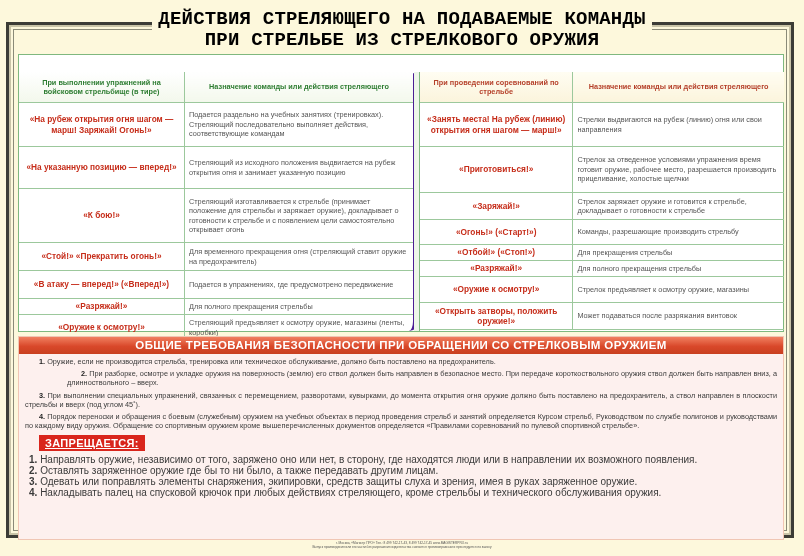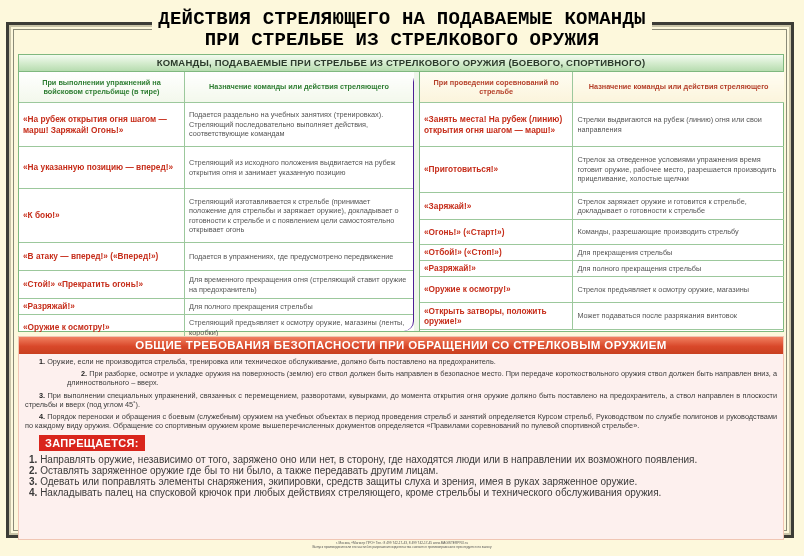--- a/index.html
+++ b/index.html
@@ -7,51 +7,50 @@
          font-family:"Liberation Sans", sans-serif; }
   .frame { position:absolute; left:6px; top:22px; width:788px; height:516px;
            border:3px solid #3c3c36; box-shadow: inset 0 0 0 2px #c9c4a8, inset 0 0 0 4px #fdf8dc, inset 0 0 0 5px #8a8a78; box-sizing:border-box; }
   .title { position:absolute; left:0; width:804px; top:9px; text-align:center; font-weight:bold;
            font-family:Liberation Mono, monospace; color:#000000; font-size:19px; line-height:21px; letter-spacing:0.2px; }
   .title span { background:#fdf8dc; padding:0 6px; }
   .tbl-wrap { position:absolute; left:18px; top:54px; width:766px; height:278px; border:1px solid #7fb87f; background:#fff; box-sizing:border-box; }
   .tbl-head { height:16px; background:linear-gradient(#f3fbf0, #cfe9c8 60%, #b7dcb0); text-align:center; font-size:9.5px; line-height:16px;
               font-weight:bold; color:#2b3a2b; border-bottom:1px solid #7fb87f; letter-spacing:0.2px; }
   .half { position:absolute; top:17px; bottom:0; }
-  .half.left { left:0; width:394px; border-right:1px solid #4c1d95;border-radius:10px; }
+  .half.left { left:0; width:394px; border-right:6px solid #4c1d95;border-radius:10px; }
   .half.right { left:400px; width:364px; border-left:1px solid #7fb87f; }
   .gap { position:absolute; left:395px; width:5px; top:17px; bottom:0; background:#eef6ea; }
   table { border-collapse:collapse; width:100%; }
   td, th { border-bottom:1px solid #9cc89c; font-size:7.3px; line-height:9.4px; vertical-align:middle; padding:1px 4px; }
   th { color:#2e7d32; font-weight:bold; text-align:center; background:linear-gradient(#ffffff,#f3f8ec); height:28px; }
   .right th { background:linear-gradient(#fffdf2,#fbf4dc); color:#b5402a; }
-  td.cmd { color:#c62d1a; font-weight:bold; text-align:left; font-size:8.3px; line-height:10.2px; border-right:1px solid #9cc89c; }
+  td.cmd { color:#c62d1a; font-weight:bold; text-align:center; font-size:8.3px; line-height:10.2px; border-right:1px solid #9cc89c; }
   td.desc { color:#555; }
   th.c1 { border-right:1px solid #9cc89c; }
   .safety { position:absolute; left:18px; top:336px; width:766px; height:204px; background:#fdf0ee; border:1px solid #f0c6b4; box-sizing:border-box; }
   .safety-head { height:17px; background:linear-gradient(#f08060,#d9482a 55%,#c8401f); color:#fff; font-weight:bold; text-align:center;
                  font-size:11.5px; line-height:17px; letter-spacing:0.4px; }
   .para { font-size:7.3px; line-height:9.2px; color:#3a3a3a; padding:0 6px; margin-top:3px; text-align:justify; }
   .para b { color:#222; }
-  .ban { display:inline-block; background:#d9251c; color:#fff; font-weight:bold; font-size:11px; line-height:14px; padding:1px 6px; margin:5px 0 2px 20px; letter-spacing:0.3px; }
+  .ban { display:inline-block; background:#d9251c; color:#fff; font-weight:bold; font-size:11px; line-height:14px; padding:1px 6px; margin:5px 0 2px 20px; letter-spacing:0.3px;text-decoration:underline; }
   .ban-item { font-size:10px; line-height:9px; color:#3a3a3a; padding:0 10px; margin-top:2px; }
   .footer { position:absolute; left:0; width:804px; top:541px; text-align:center; font-size:3.2px; line-height:4px; color:#555; }
 </style>
 </head>
 <body>
 
 <div class="frame"></div>
 
 <div class="title">
   <div><span>ДЕЙСТВИЯ СТРЕЛЯЮЩЕГО НА ПОДАВАЕМЫЕ КОМАНДЫ</span></div>
   <div>ПРИ СТРЕЛЬБЕ ИЗ СТРЕЛКОВОГО ОРУЖИЯ</div>
 </div>
 
 <div class="tbl-wrap">
-  <div class="tbl-head">КОМАНДЫ, ПОДАВАЕМЫЕ ПРИ СТРЕЛЬБЕ ИЗ СТРЕЛКОВОГО ОРУЖИЯ (БОЕВОГО, СПОРТИВНОГО)</div>
   <div class="half left">
     <table>
       <thead>
         <tr>
           <th class="c1" style="width:42%">При выполнении упражнений на войсковом стрельбище (в тире)</th>
           <th>Назначение команды или действия стреляющего</th>
         </tr>
       </thead>
       <tbody id="left-body">
           <tr style="height: 44px;">
@@ -60,26 +59,26 @@
           </tr>
           <tr style="height: 42px;">
             <td class="cmd">«На указанную позицию — вперед!»</td>
             <td class="desc">Стреляющий из исходного положения выдвигается на рубеж открытия огня и занимает указанную позицию</td>
           </tr>
           <tr style="height: 54px;">
             <td class="cmd">«К бою!»</td>
             <td class="desc">Стреляющий изготавливается к стрельбе (принимает положение для стрельбы и заряжает оружие), докладывает о готовности к стрельбе и с появлением цели самостоятельно открывает огонь</td>
           </tr>
           <tr style="height: 28px;">
+            <td class="cmd">«Стой!» «Прекратить огонь!»</td>
+            <td class="desc">Для временного прекращения огня (стреляющий ставит оружие на предохранитель)</td>
+          </tr>
+          <tr style="height: 28px;">
             <td class="cmd">«В атаку — вперед!» («Вперед!»)</td>
             <td class="desc">Подается в упражнениях, где предусмотрено передвижение</td>
-          </tr>
-          <tr style="height: 28px;">
-            <td class="cmd">«Стой!» «Прекратить огонь!»</td>
-            <td class="desc">Для временного прекращения огня (стреляющий ставит оружие на предохранитель)</td>
           </tr>
           <tr style="height: 16px;">
             <td class="cmd">«Разряжай!»</td>
             <td class="desc">Для полного прекращения стрельбы</td>
           </tr>
           <tr style="height: 26px;">
             <td class="cmd">«Оружие к осмотру!»</td>
             <td class="desc">Стреляющий предъявляет к осмотру оружие, магазины (ленты, коробки)</td>
           </tr>
         </tbody>

